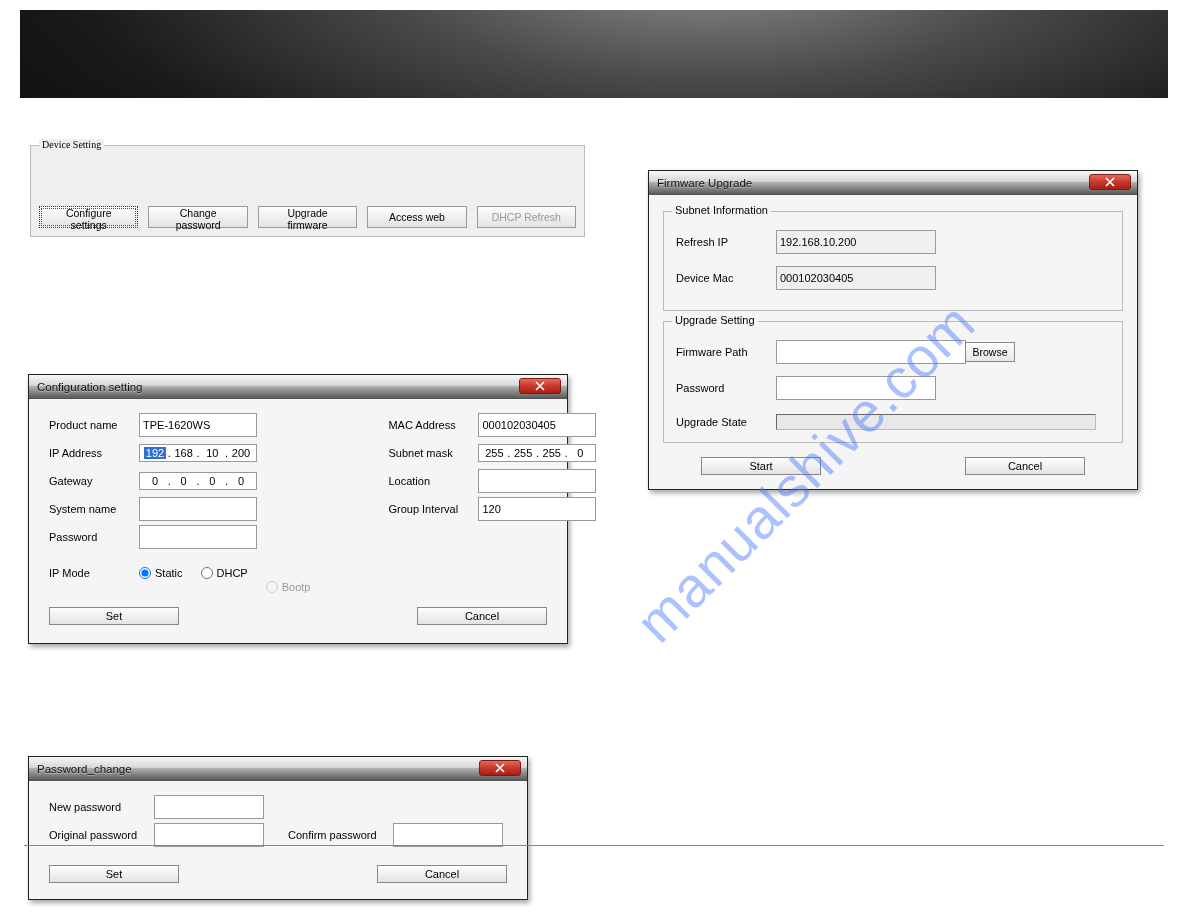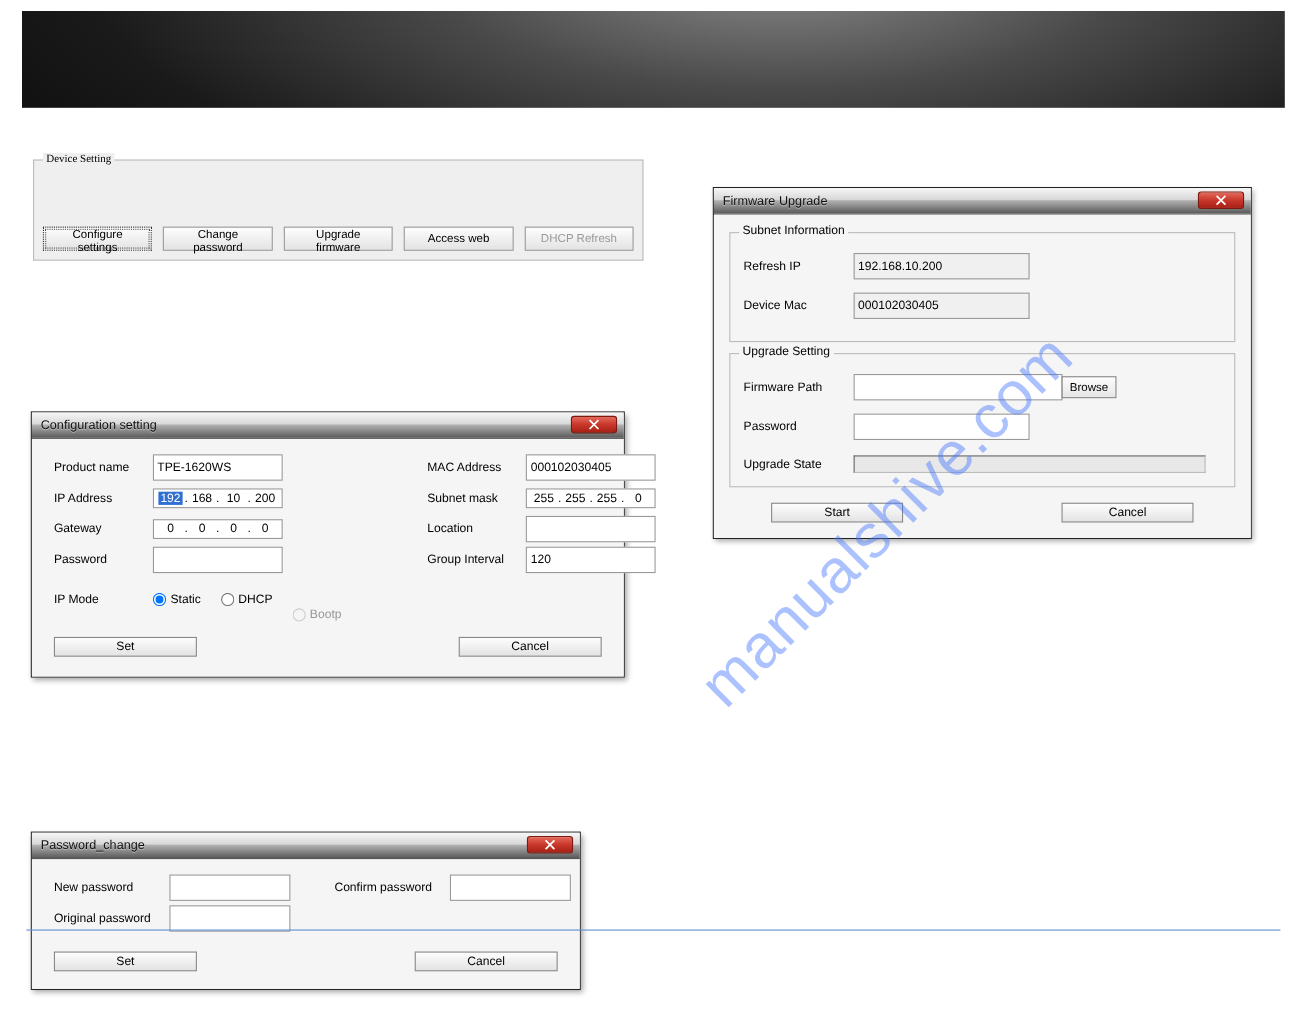--- a/index.html
+++ b/index.html
@@ -142,21 +142,21 @@
   .std-btn {
     width: 130px; height: 18px;
     background: linear-gradient(#fdfdfd,#e3e3e3);
     border: 1px solid #888;
     font-size: 11px;
     cursor:pointer;
   }
 
   
   #win-pw { left: 28px; top: 729px; width: 500px; margin-top: 27px; }
-  #win-pw .pw-cols { display:flex; gap: 40px; }
+  #win-pw .pw-cols { display:flex; gap: 24px; align-items: flex-end; }
   #win-pw .frm-row .lbl { width: 105px; }
   #win-pw .frm-row input[type=text] { width: 110px; }
   #win-pw .btn-row { margin-top: 14px; }
 
   
   #win-fw { left: 648px; top: 170px; width: 490px; }
   #win-fw .gb {
     border: 1px solid #bbb;
     margin: 8px 6px 10px 6px;
     padding: 14px 12px 12px 12px;
@@ -247,20 +247,24 @@
           <span class="lbl">Gateway</span>
           <div class="ip-field">
             <span class="oct">0</span>
               <span class="dot">.</span>
             <span class="oct">0</span>
               <span class="dot">.</span>
             <span class="oct">0</span>
               <span class="dot">.</span>
             <span class="oct">0</span>
           </div>
+        </div>
+        <div class="frm-row">
+          <span class="lbl">System name</span>
+          <input type="text" value="" style="">
         </div>
         <div class="frm-row">
           <span class="lbl">Password</span>
           <input type="text" value="" style="">
         </div>
         <div class="ipmode-row">
           <span class="lbl">IP Mode</span>
           <label>
             <input type="radio" name="ipmode" checked="" style="">
             <span>Static</span>

